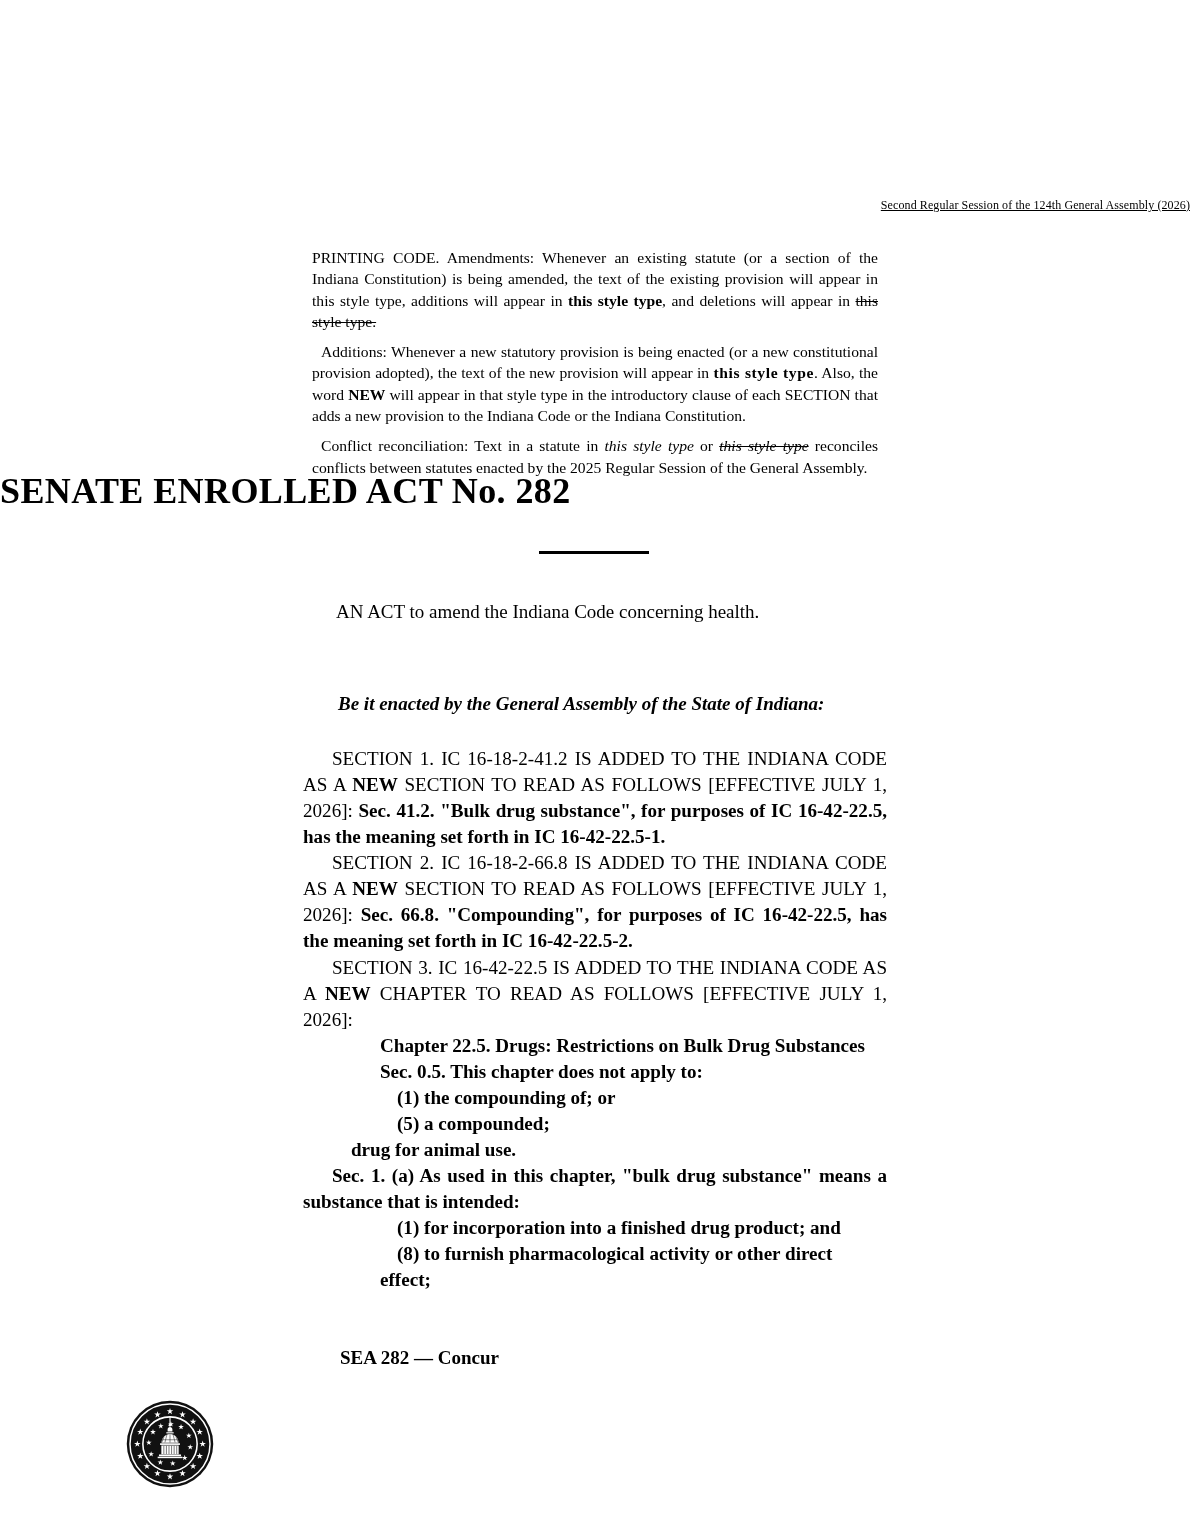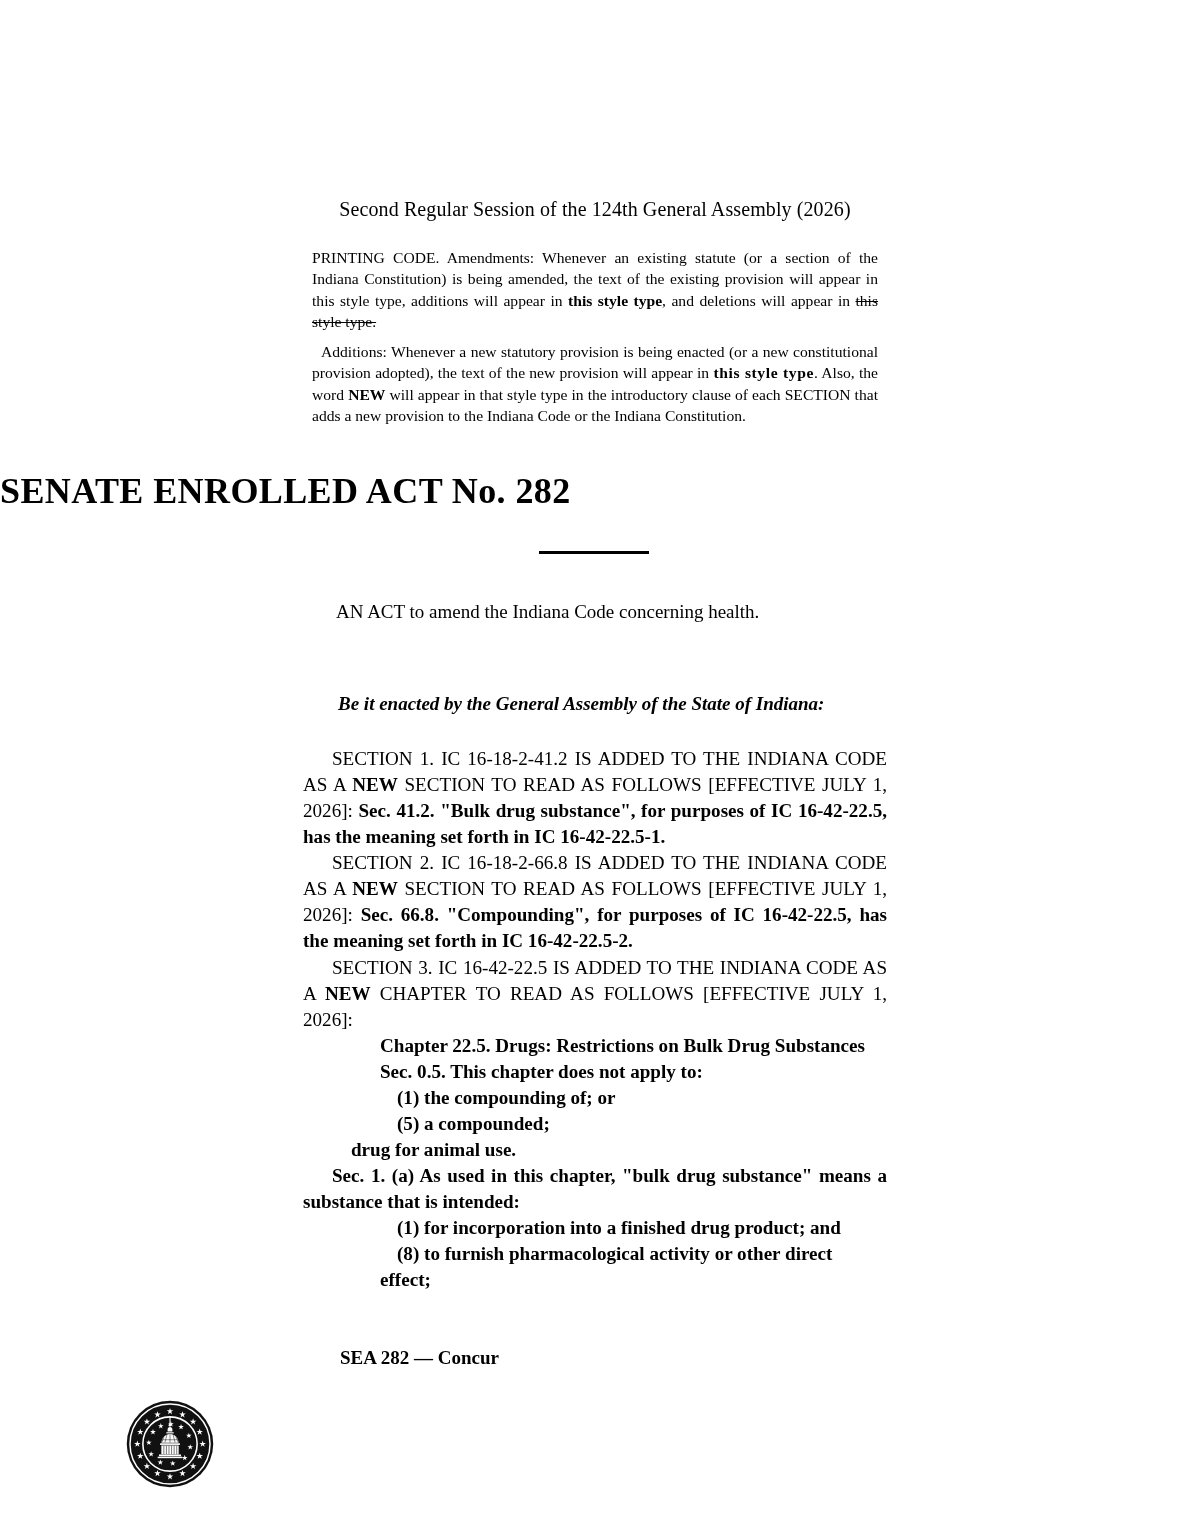--- a/index.html
+++ b/index.html
@@ -16,23 +16,24 @@
     overflow: hidden;
   }
 
   .page { position: absolute; inset: 0; }
 
   
   .session-line {
     position: absolute;
     left: 0; right: 0;
     top: 198px;
-    text-align: center;
-    font-size: 20px;
+    text-align: right;
+    font-size: 12px;
     letter-spacing: 0.1px;
+    text-decoration: underline;
   }
 
   
   .printing-code {
     position: absolute;
     left: 303px;
     top: 238px;
     width: 584px;
     font-size: 15.6px;
     line-height: 1.365;
@@ -128,20 +129,21 @@
 </head>
 <body>
 
 <div class="page">
 
   <div class="session-line">Second Regular Session of the 124th General Assembly (2026)</div>
 
   <div class="printing-code">
     <p><span>PRINTING CODE. Amendments: Whenever an existing statute (or a section of the Indiana Constitution) is being amended, the text of the existing provision will appear in this style type, additions will appear in </span><span class="pc-bold">this style type</span><span>, and deletions will appear in </span><span class="pc-strike">this style type.</span></p>
     <p class="indented"><span>Additions: Whenever a new statutory provision is being enacted (or a new constitutional provision adopted), the text of the new provision will appear in </span><span class="pc-bold-sp">this style type</span><span>. Also, the word </span><span class="pc-bold">NEW</span><span> will appear in that style type in the introductory clause of each SECTION that adds a new provision to the Indiana Code or the Indiana Constitution.</span></p>
+    <p class="indented"><span>Conflict reconciliation: Text in a statute in </span><span class="pc-ital">this style type</span><span> or </span><span class="pc-ital-strike">this style type</span><span> reconciles conflicts between statutes enacted by the 2025 Regular Session of the General Assembly.</span></p>
   </div>
 
   <div class="act-title">SENATE ENROLLED ACT No. 282</div>
 
   <div class="title-rule"></div>
 
   <div class="act-statement">AN ACT to amend the Indiana Code concerning health.</div>
 
   <div class="enacting-clause">Be it enacted by the General Assembly of the State of Indiana:</div>
 

